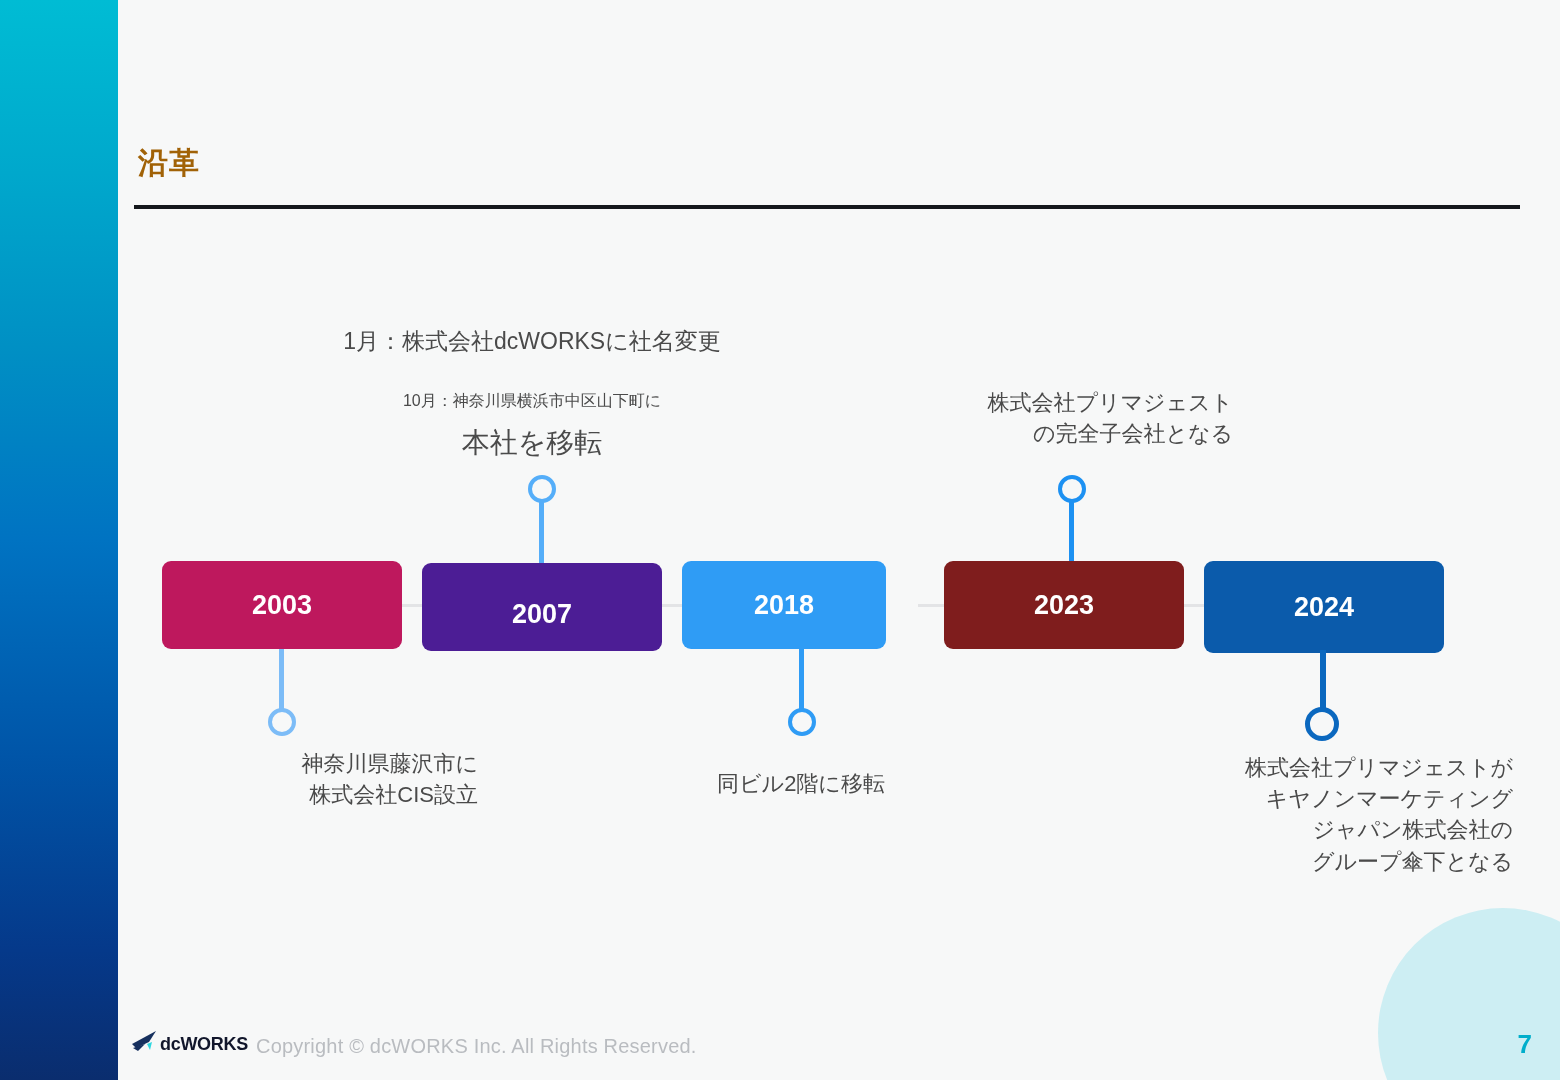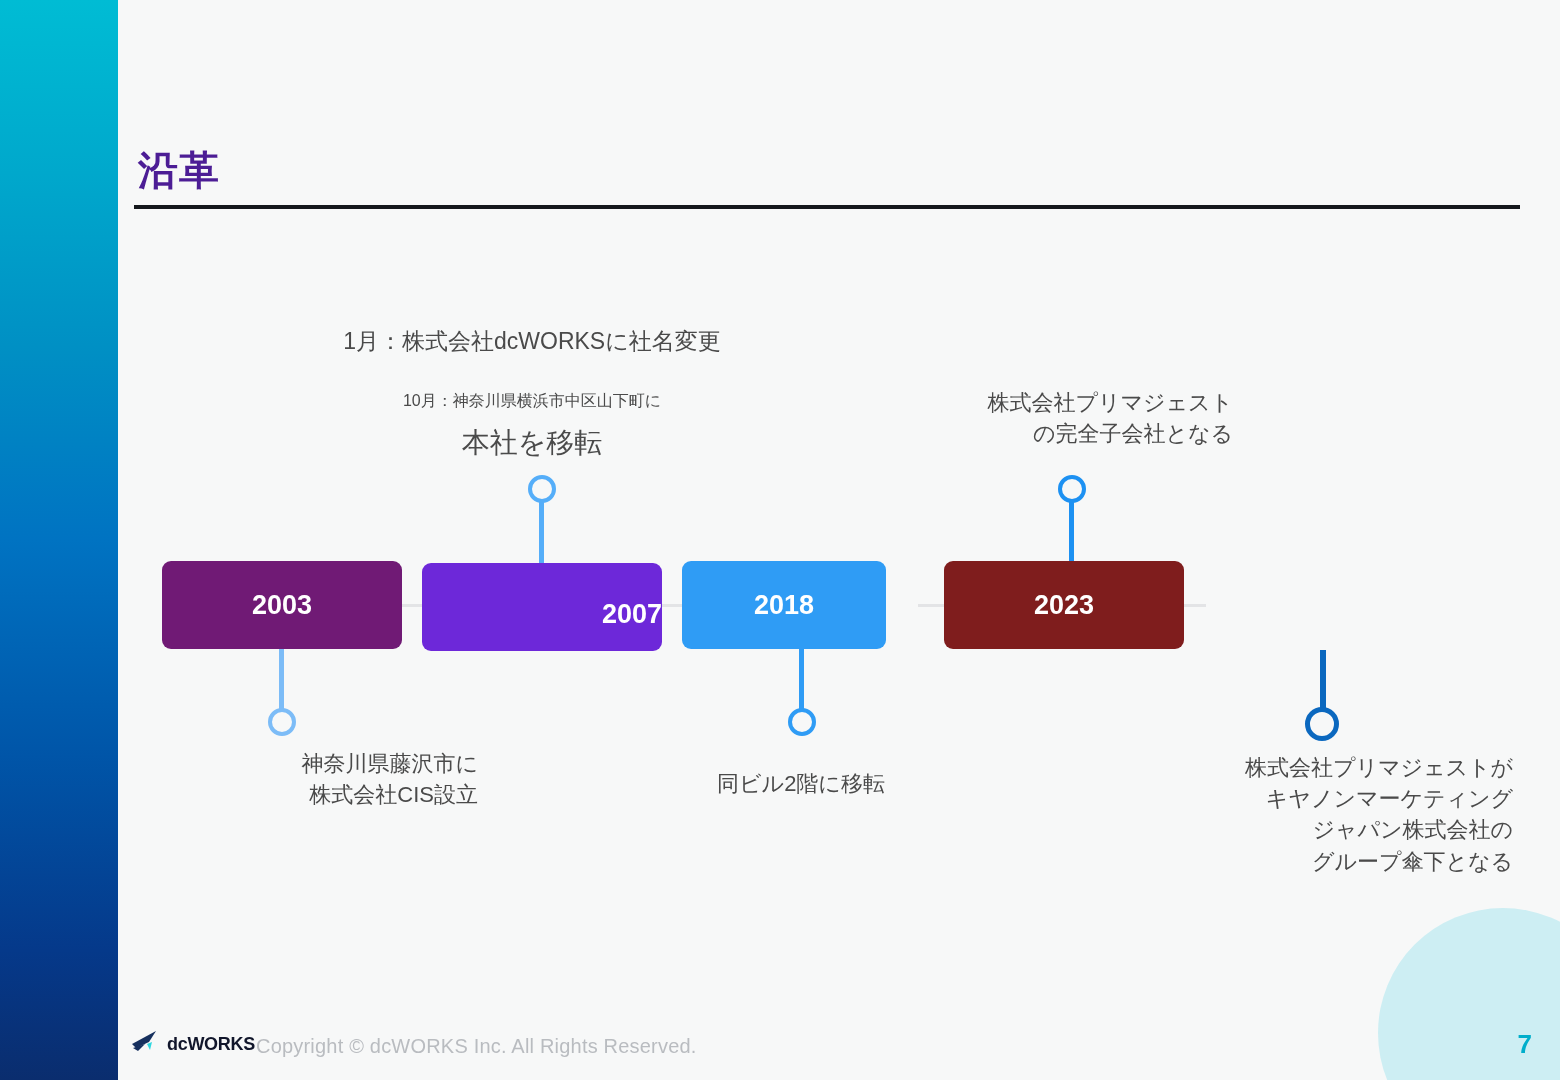--- a/index.html
+++ b/index.html
@@ -30,23 +30,23 @@
         #0073c2 50%,
         #0055a8 70%,
         #05398a 88%,
         #0a2d6e 100%);
   }
 
   
   #title {
     position: absolute;
     left: 138px; top: 143px;
-    font-size: 40px;
+    font-size: 30px;
     font-weight: 700;
-    color: #4c1d95;
+    color: #a16207;
     letter-spacing: 1px;
   }
   #title-rule {
     position: absolute;
     left: 134px; top: 205px;
     width: 1386px; height: 4px;
     background: #15181c;
   }
 
   
@@ -91,21 +91,20 @@
   }
   .caption.center { text-align: center; }
   .caption.left { text-align: right; }
 
   
   #footer-logo {
     position: absolute;
     left: 130px; top: 1030px;
     display: flex;
     align-items: center;
-    gap: 7px;
   }
   #logo-word {
     font-size: 18px;
     font-weight: 800;
     color: #11162b;
     letter-spacing: -0.3px;
   }
   #copyright {
     position: absolute;
     left: 256px; top: 1035px;
@@ -138,52 +137,55 @@
   <div id="title">沿革</div>
   <div id="title-rule"></div>
 
   <div id="timeline">
 
     <div class="track" style="left:398px; width:28px;"></div>
     <div class="track" style="left:658px; width:28px;"></div>
     <div class="track" style="left:918px; width:28px;"></div>
     <div class="track" style="left:1178px; width:28px;"></div>
 
-    <div class="year-box" style="left:162px; top:561px; width:240px; height:88px; background:#701a75;">
+    <div class="year-box" style="left:162px; top:561px; width:240px; height:88px; background:#be185d;">
       <span>2003</span>
     </div>
     <div class="stem" style="left:279px; top:649px; height:72px; background:#7cbcf7;"></div>
     <div class="node-ring" style="left:268px; top:708px; width:28px; height:28px; border:4px solid #7cbcf7;"></div>
     <div class="caption left" style="left:178px; top:748px; width:300px;">神奈川県藤沢市に
 株式会社CIS設立</div>
 
     <div class="caption center" style="left:290px; top:325px; width:484px; font-size:23px;text-align:center;">1月：株式会社dcWORKSに社名変更</div>
     <div class="caption center" style="left:290px; top:390px; width:484px; font-size:16px;">10月：神奈川県横浜市中区山下町に</div>
     <div class="caption center" style="left:290px; top:423px; width:484px; font-size:28px;">本社を移転</div>
     <div class="node-ring" style="left:528px; top:475px; width:28px; height:28px; border:4px solid #55aef9;"></div>
     <div class="stem" style="left:539px; top:501px; height:65px; background:#55aef9;"></div>
-    <div class="year-box" style="left:422px; top:563px; width:240px; height:88px; background:#6d28d9; padding-top:14px;justify-content:flex-end;">
+    <div class="year-box" style="left:422px; top:563px; width:240px; height:88px; background:#4c1d95; padding-top:14px;">
       <span>2007</span>
     </div>
 
     <div class="year-box" style="left:682px; top:561px; width:204px; height:88px; background:#2f9cf5;">
       <span>2018</span>
     </div>
     <div class="stem" style="left:799px; top:649px; height:72px; background:#2f9cf5;"></div>
     <div class="node-ring" style="left:788px; top:708px; width:28px; height:28px; border:4px solid #2f9cf5;"></div>
     <div class="caption center" style="left:670px; top:768px; width:262px;text-align:center;">同ビル2階に移転</div>
 
     <div class="caption left" style="left:903px; top:387px; width:330px;">株式会社プリマジェスト
 の完全子会社となる</div>
     <div class="node-ring" style="left:1058px; top:475px; width:28px; height:28px; border:4px solid #1d91f2;"></div>
     <div class="stem" style="left:1069px; top:501px; height:65px; background:#1d91f2;"></div>
     <div class="year-box" style="left:944px; top:561px; width:240px; height:88px; background:#7f1d1d;">
       <span>2023</span>
     </div>
 
+    <div class="year-box" style="left:1204px; top:561px; width:240px; height:92px; background:#0b5bab;">
+      <span>2024</span>
+    </div>
     <div class="stem" style="left:1320px; top:650px; height:70px; width:6px; background:#0b68bf;"></div>
     <div class="node-ring" style="left:1305px; top:707px; width:34px; height:34px; border:5px solid #0b68bf;"></div>
     <div class="caption left" style="left:1153px; top:752px; width:360px;">株式会社プリマジェストが
 キヤノンマーケティング
 ジャパン株式会社の
 グループ傘下となる</div>
 
   </div>
 
   <div id="footer-logo">

